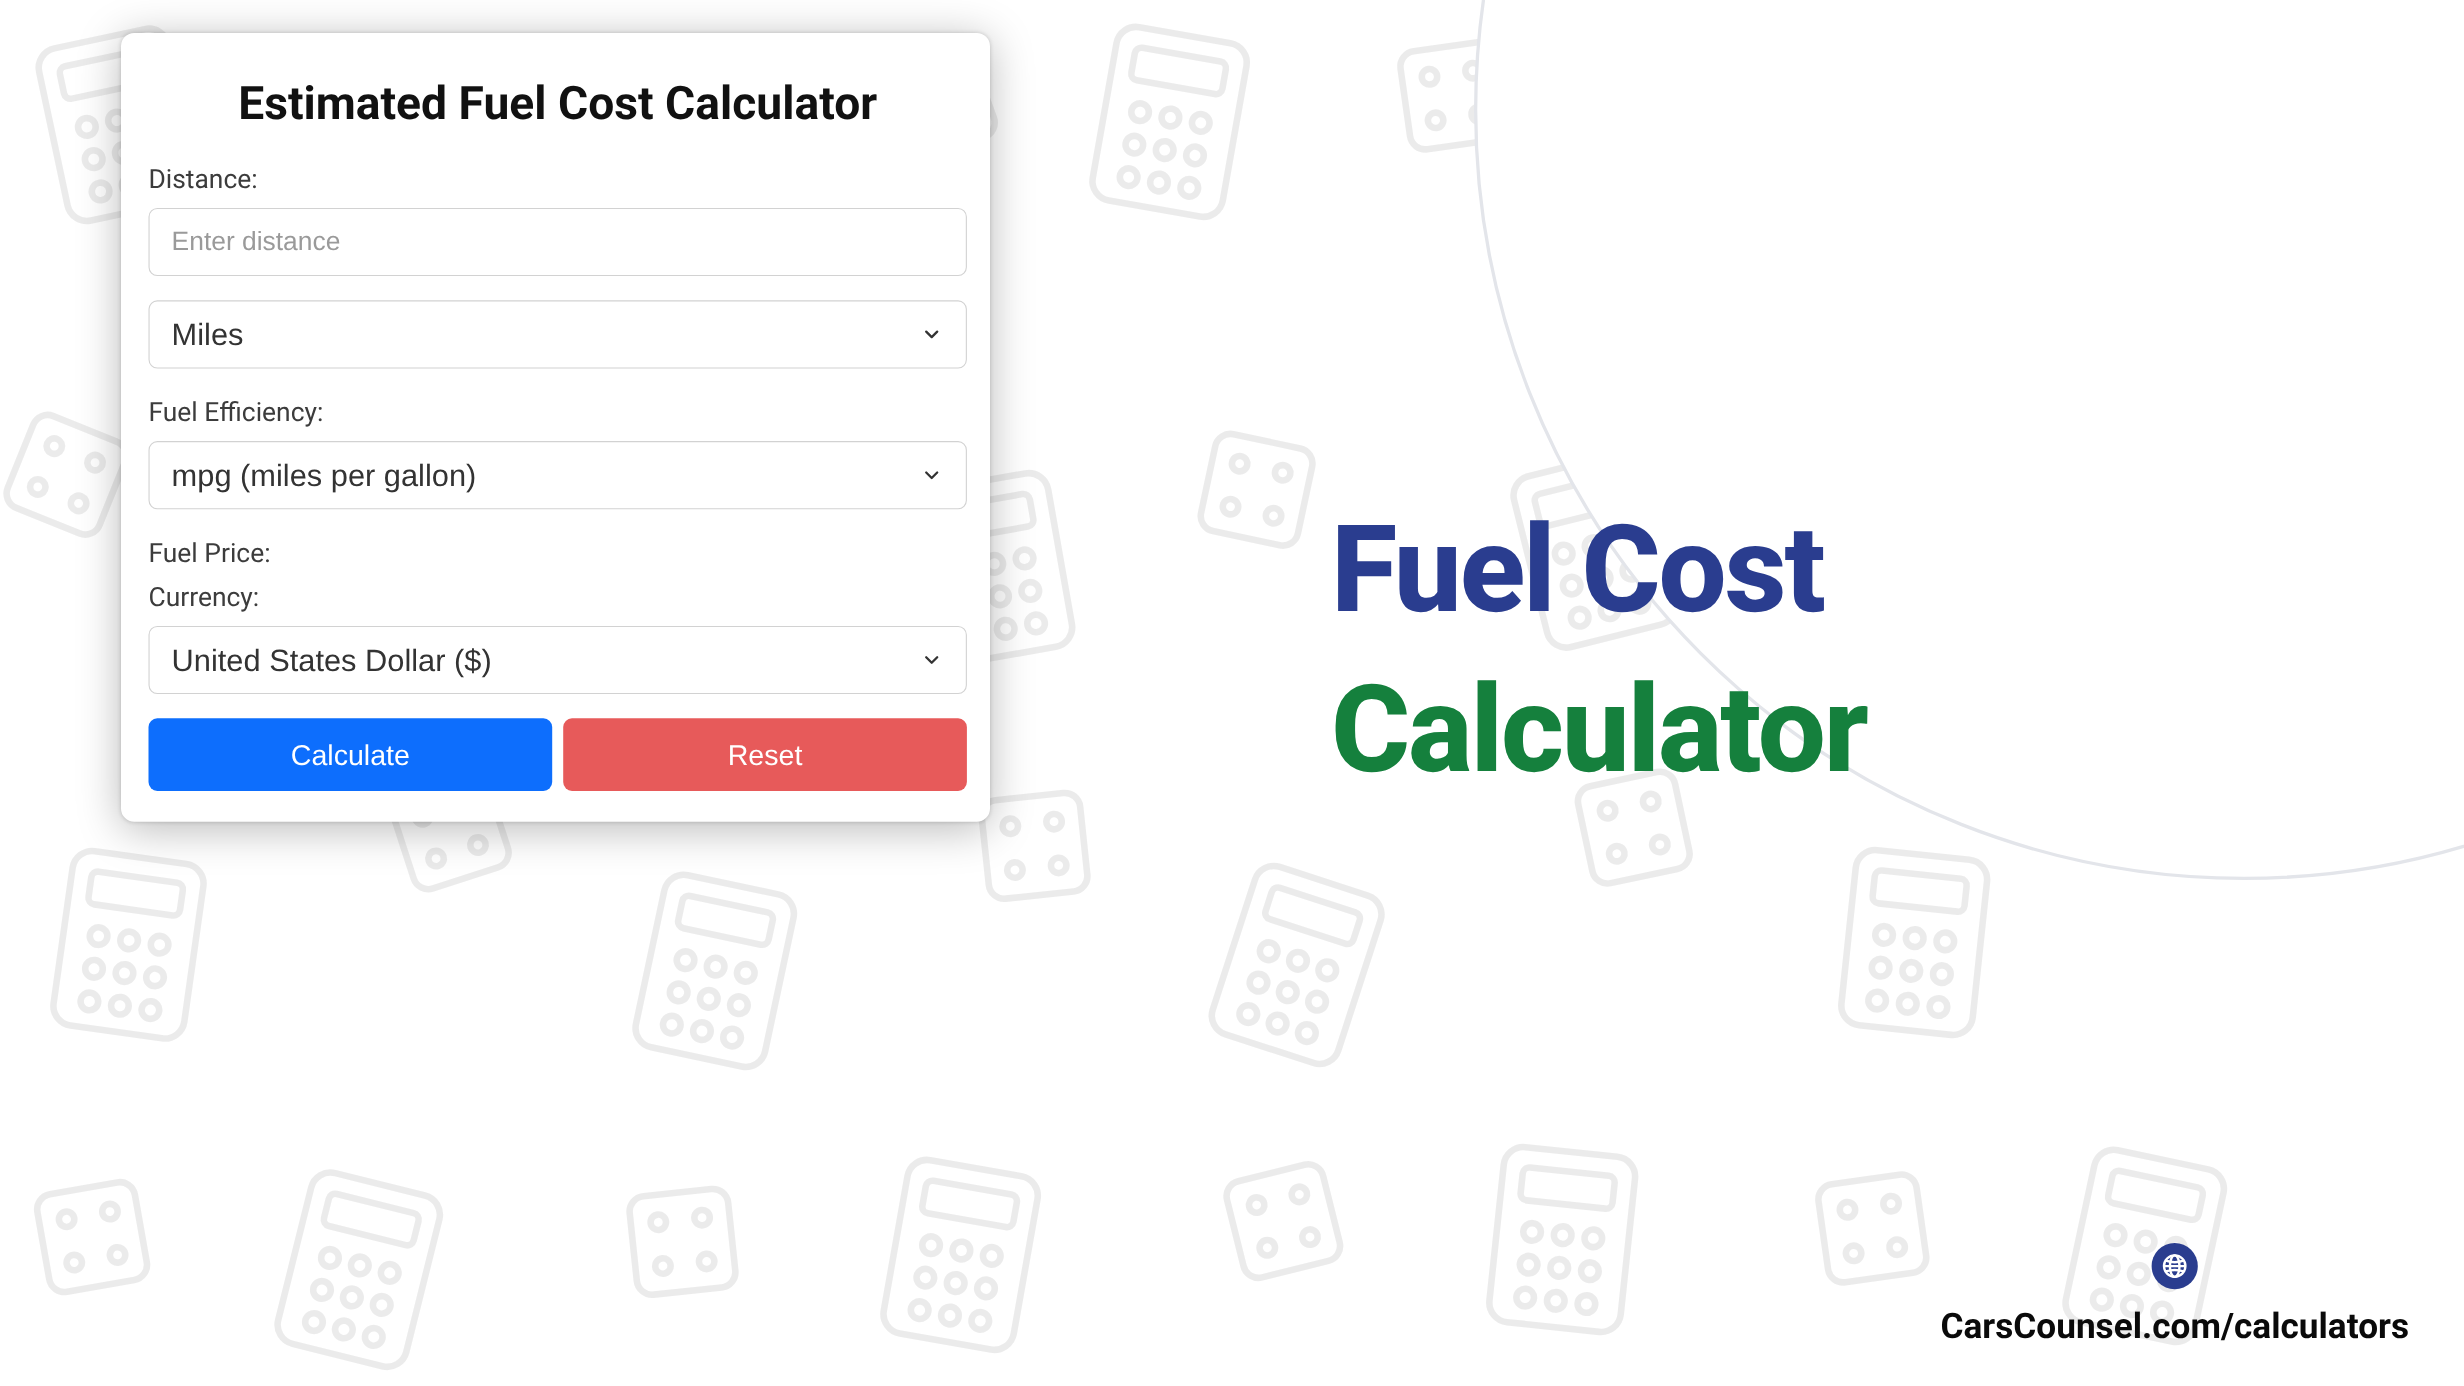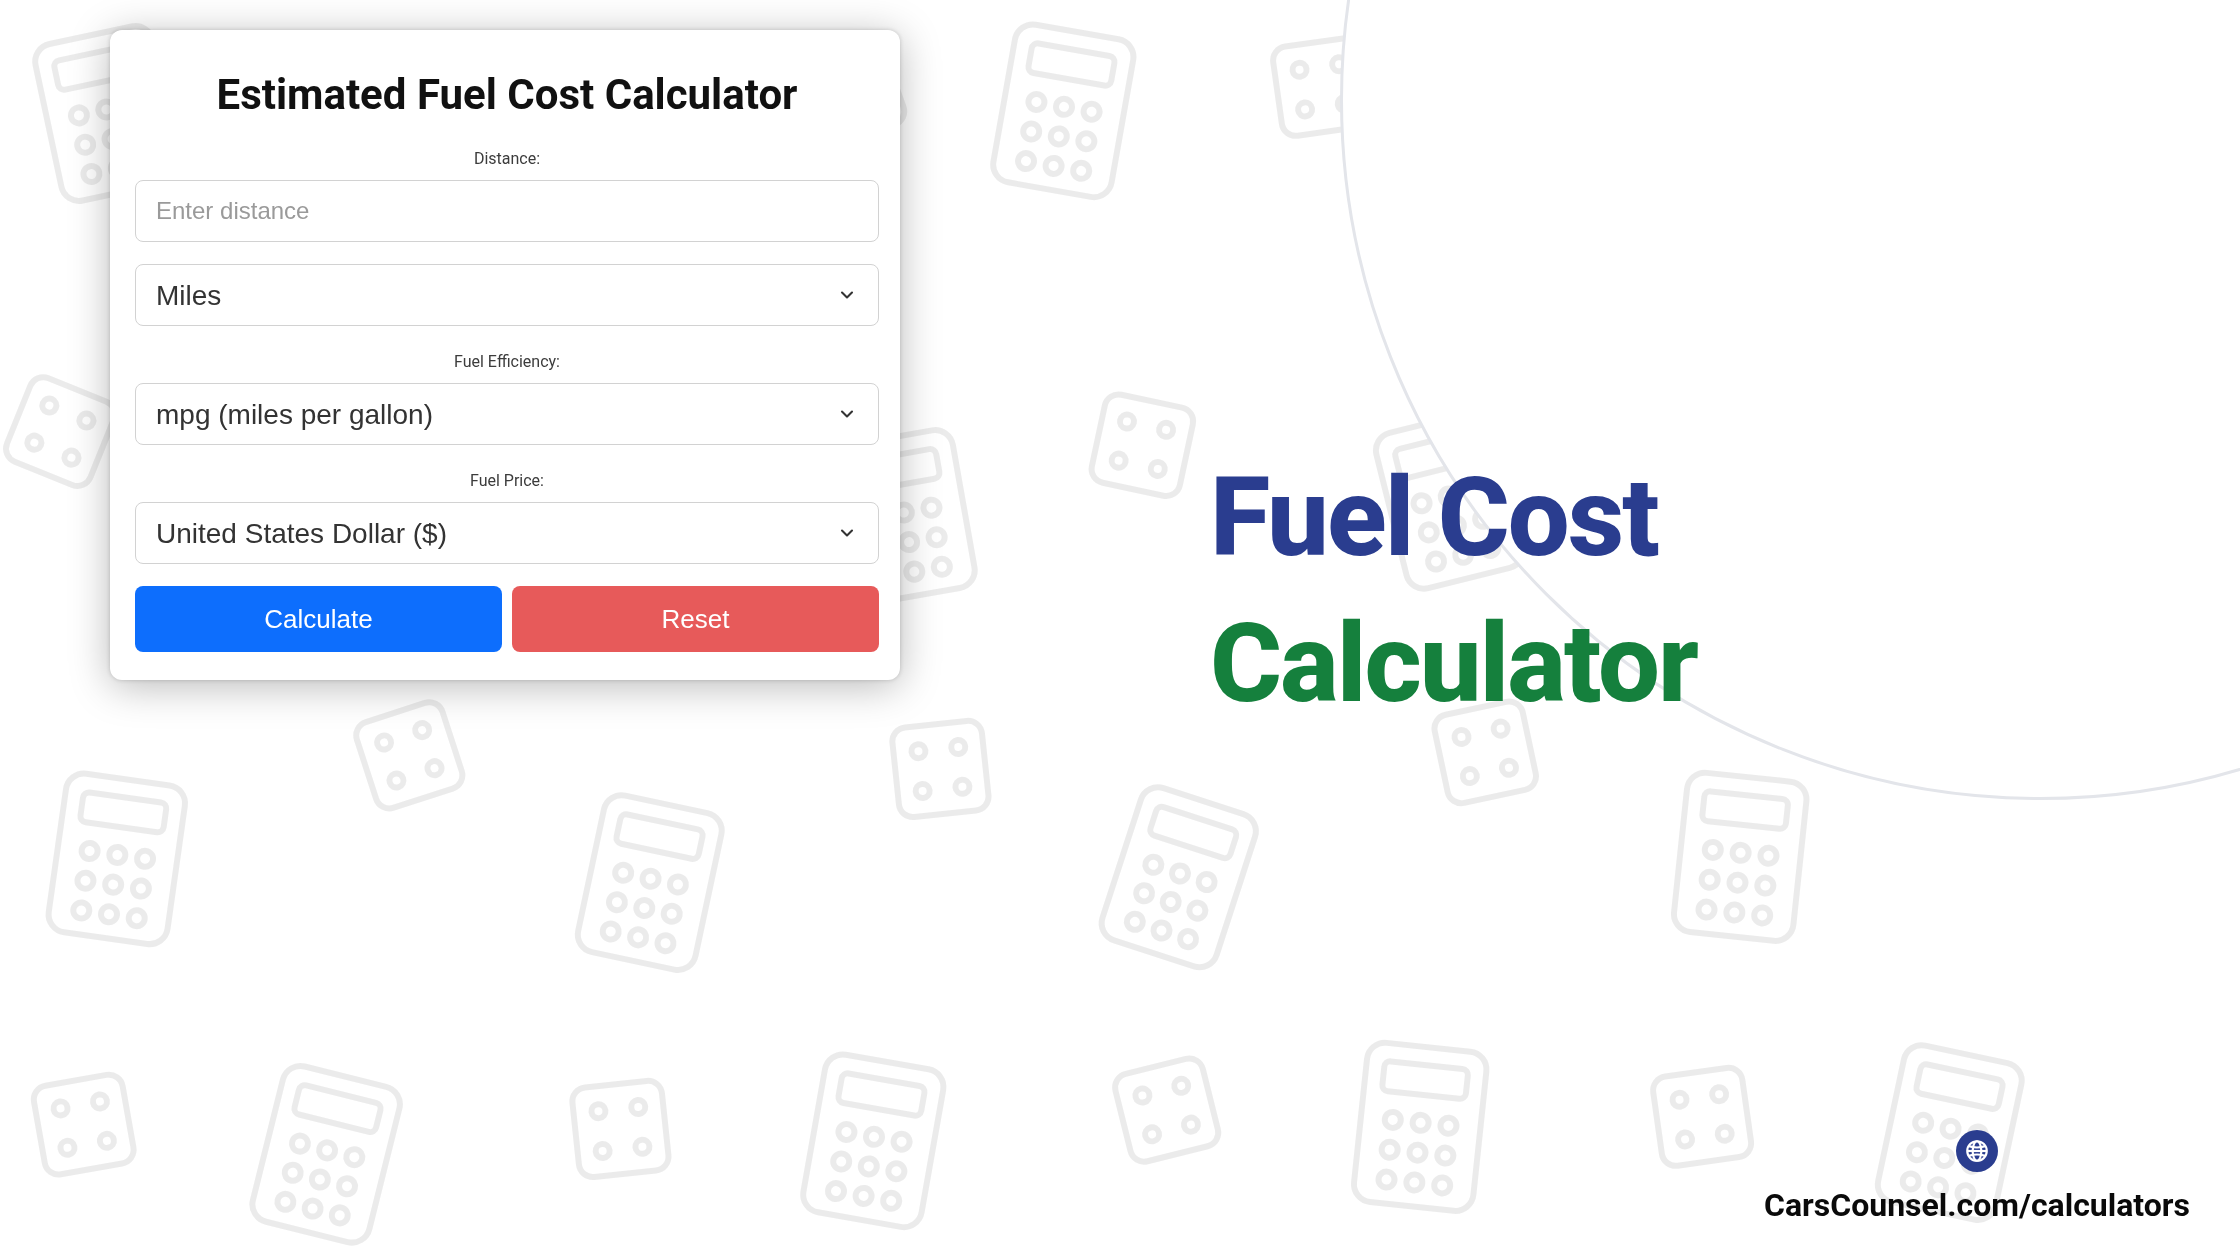--- a/index.html
+++ b/index.html
@@ -48,25 +48,24 @@
       z-index: 3;
     }
     .card-title {
       font-size: 42px;
       font-weight: 700;
       text-align: center;
       color: #111;
       margin-bottom: 30px;
     }
     .form-label {
-      font-size: 16px;
+      font-size: 24px;
       color: #3c3c3c;
       margin-bottom: 12px;
       display: block;
-      text-align: center;
     }
     .form-input {
       width: 100%;
       height: 62px;
       border: 1px solid #d2d2d2;
       border-radius: 8px;
       padding: 0 20px;
       font-size: 24px;
       color: #333;
       background: #ffffff;
@@ -260,20 +259,21 @@
     </select>
     <span class="chev">
       <svg viewBox="0 0 24 24" width="20" height="20">
           <path d="M6 9l6 6 6-6" stroke="#333" stroke-width="2.5" fill="none" stroke-linecap="round" stroke-linejoin="round"></path>
         </svg>
     </span>
   </div>
 
   <label class="form-label">Fuel Price:</label>
 
+  <label class="form-label">Currency:</label>
   <div class="select-wrap" style="margin-bottom:22px;">
     <select class="form-select">
       <option>United States Dollar ($)</option>
     </select>
     <span class="chev">
       <svg viewBox="0 0 24 24" width="20" height="20">
           <path d="M6 9l6 6 6-6" stroke="#333" stroke-width="2.5" fill="none" stroke-linecap="round" stroke-linejoin="round"></path>
         </svg>
     </span>
   </div>

